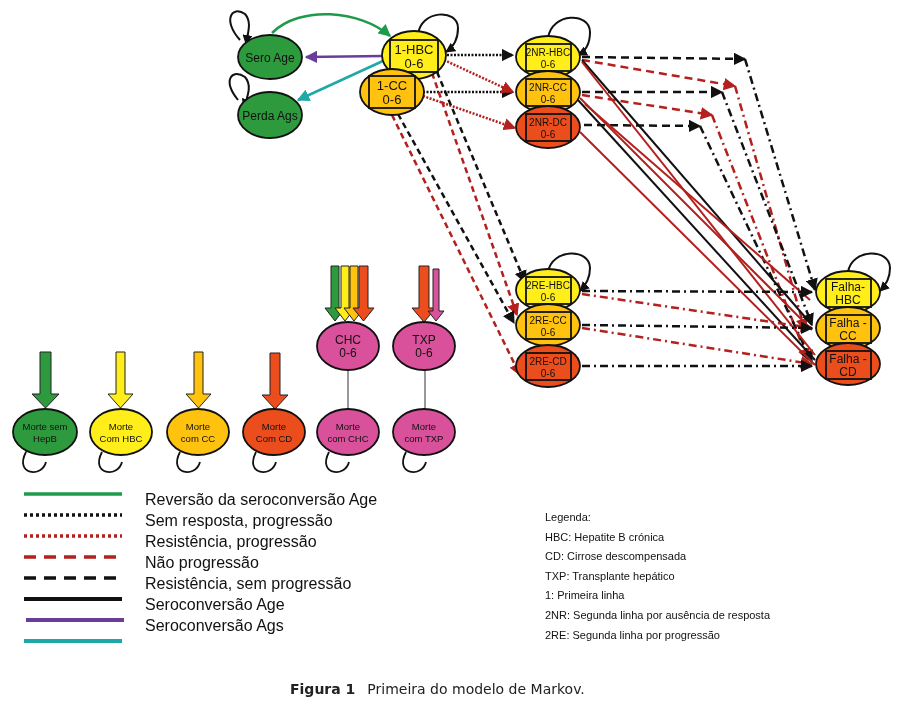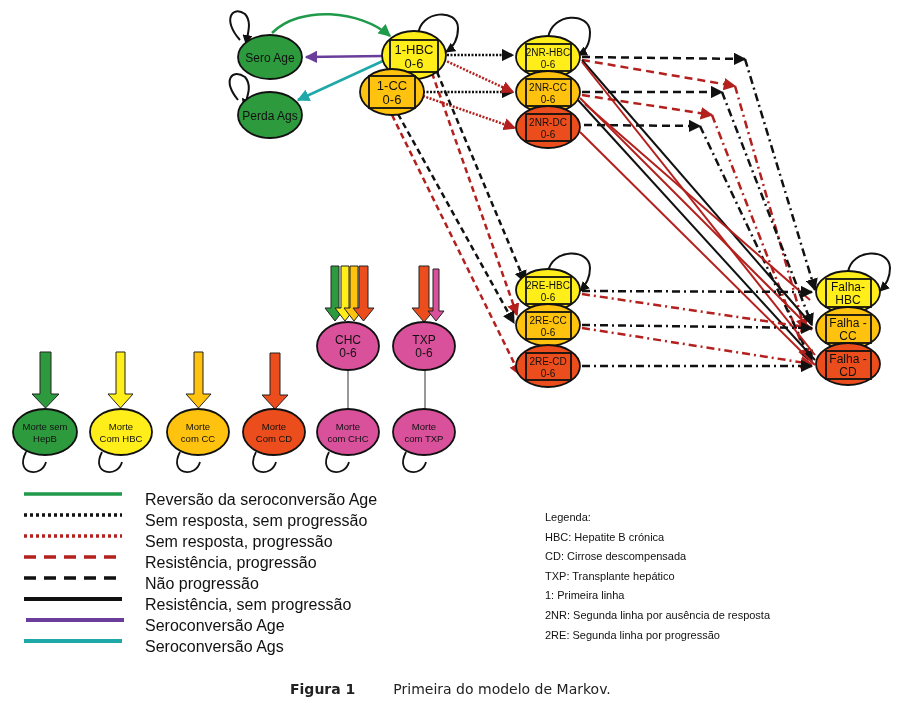--- a/index.html
+++ b/index.html
@@ -5,21 +5,21 @@
   html, body { margin: 0; padding: 0; background: #ffffff; }
   body { width: 917px; height: 708px; position: relative; overflow: hidden; font-family: "Liberation Sans", sans-serif; }
   #diagram { position: absolute; left: 0; top: 0; }
   .node-text { font-family: "Liberation Sans", sans-serif; fill: #111; text-anchor: middle; }
   .legend-lines { position: absolute; left: 22px; top: 487px; }
   .legend-labels { position: absolute; left: 145px; top: 489px; font-size: 16px; line-height: 21px; color: #111; }
   .legend-labels div { white-space: nowrap; }
   .glossary { position: absolute; left: 545px; top: 508px; font-size: 11px; line-height: 19.6px; color: #111; }
   .glossary div { white-space: nowrap; }
   .caption { position: absolute; left: 290px; top: 681px; font-size: 14px; color: #222; font-family: "DejaVu Sans", sans-serif; }
-  .caption b { font-weight: bold; margin-right: 38px; }
+  .caption b { font-weight: bold; margin-right: 12px; }
 </style>
 </head>
 <body>
 
 <svg id="diagram" width="917" height="708" viewBox="0 0 917 708">
   <defs>
     <marker id="ah-black" viewBox="0 0 10 10" refX="9" refY="5" markerWidth="5" markerHeight="5" orient="auto">
         <path d="M0,0 L10,5 L0,10 z" fill="#111"></path>
       </marker>
     <marker id="ah-red" viewBox="0 0 10 10" refX="9" refY="5" markerWidth="5" markerHeight="5" orient="auto">
@@ -243,21 +243,20 @@
   <line x1="2" y1="49" x2="100" y2="49" stroke="#b3201d" stroke-width="3.5" stroke-dasharray="3,3"></line>
   <line x1="2" y1="70" x2="100" y2="70" stroke="#b3201d" stroke-width="3.5" stroke-dasharray="12,8"></line>
   <line x1="2" y1="91" x2="100" y2="91" stroke="#111" stroke-width="3.5" stroke-dasharray="12,8"></line>
   <line x1="2" y1="112" x2="100" y2="112" stroke="#111" stroke-width="4"></line>
   <line x1="4" y1="133" x2="102" y2="133" stroke="#6a3d9a" stroke-width="4"></line>
   <line x1="2" y1="154" x2="100" y2="154" stroke="#1ea8a8" stroke-width="4"></line>
 </svg>
 
 <div class="legend-labels">
   <div>Reversão da seroconversão Age</div>
-  <div>Sem resposta, sem progressão</div>
   <div>Sem resposta, progressão</div>
   <div>Resistência, progressão</div>
   <div>Não progressão</div>
   <div>Resistência, sem progressão</div>
   <div>Seroconversão Age</div>
   <div>Seroconversão Ags</div>
 </div>
 
 <div class="glossary">
   <div>Legenda:</div>

